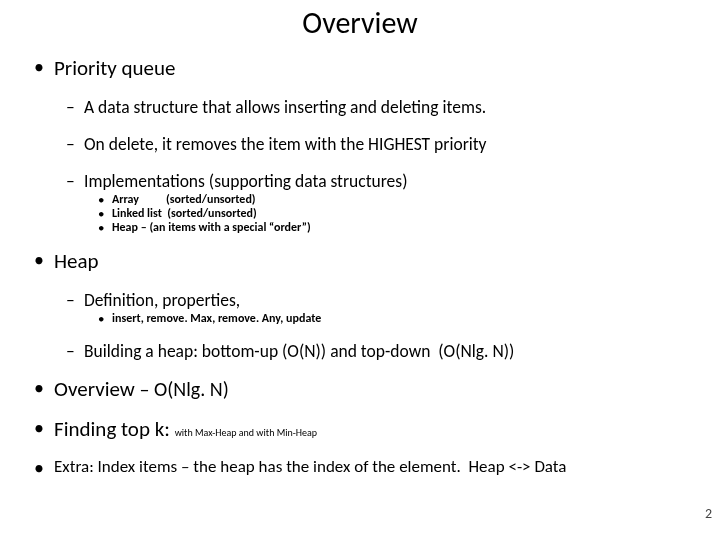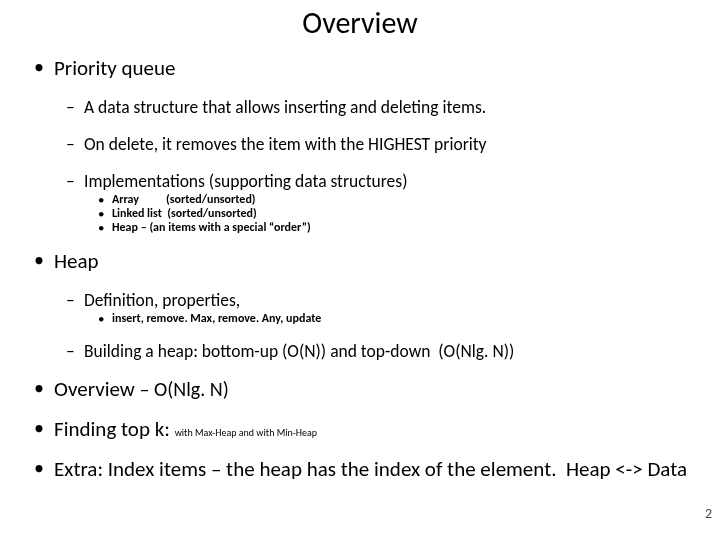--- a/index.html
+++ b/index.html
@@ -53,17 +53,17 @@
   <li class="l1">
     <span>Overview</span>
     <span class="inline-note">– O(Nlg. N)</span>
   </li>
 
   <li class="l1">
     <span>Finding top k:</span>
     <span class="after-colon">with Max-Heap and with Min-Heap</span>
   </li>
 
-  <li class="l1" style="font-size:21px">Extra: Index items – the heap has the index of the element.&nbsp;&nbsp;Heap &lt;-&gt; Data</li>
+  <li class="l1" style="font-size:17px">Extra: Index items – the heap has the index of the element.&nbsp;&nbsp;Heap &lt;-&gt; Data</li>
 
 </ul>
 
 <div class="pagenum">2</div>
 
 </body></html>

